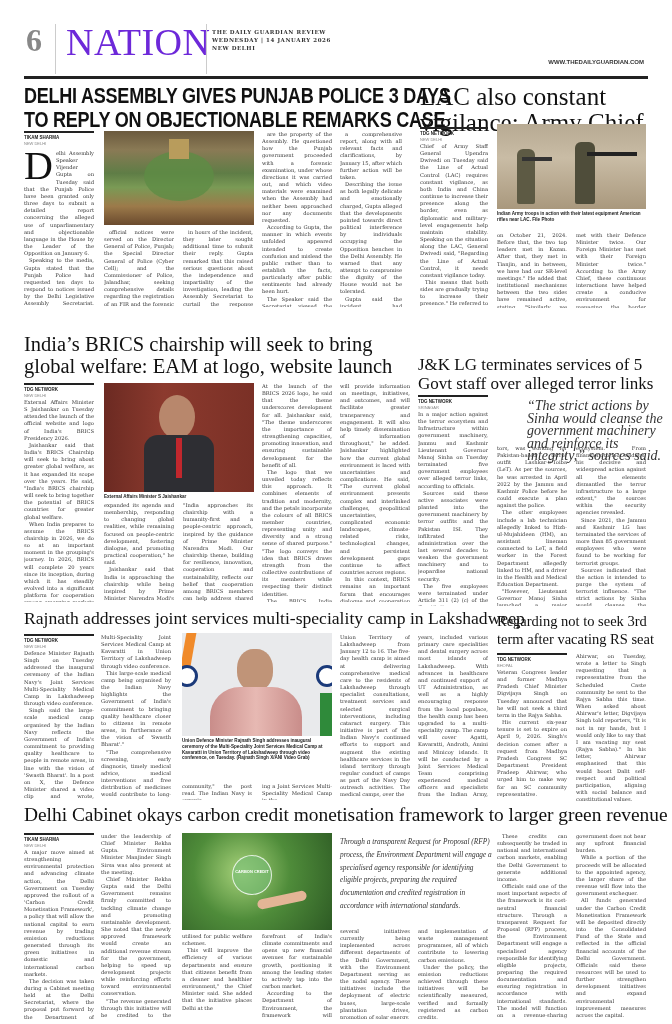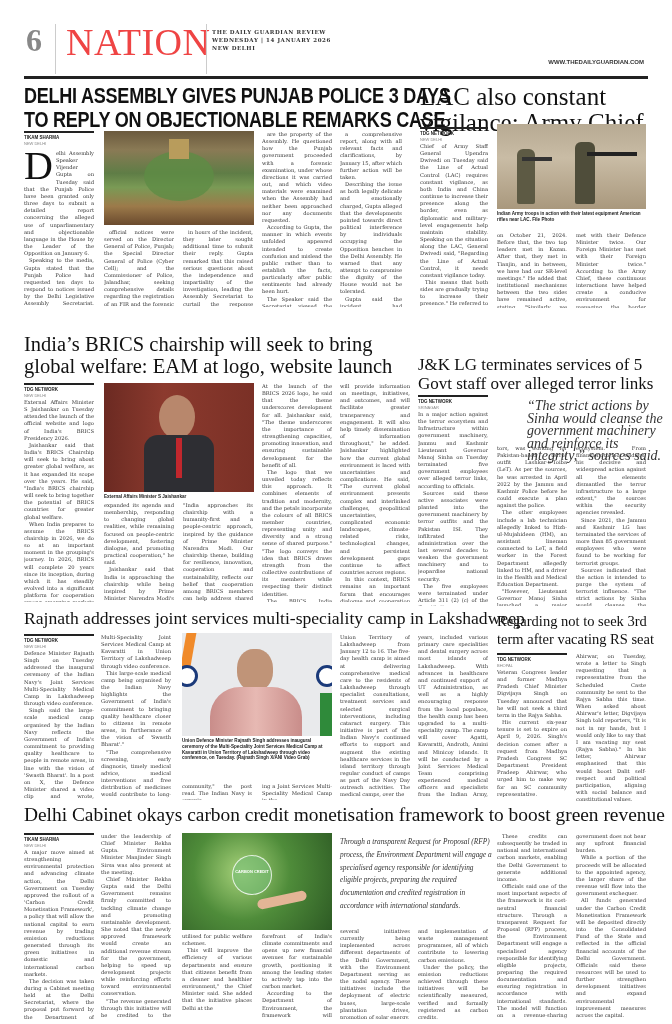--- a/index.html
+++ b/index.html
@@ -1,20 +1,20 @@
 <!DOCTYPE html>
 <html><head>
 <meta charset="utf-8">
 <style>
 *{margin:0;padding:0;box-sizing:border-box}
 body{width:672px;height:1024px;background:#fff;font-family:"DejaVu Serif",serif;color:#222;position:relative;overflow:hidden}
 .abs{position:absolute}
 .mast-num{left:26px;top:22px;font-family:"Liberation Serif",serif;font-size:32px;color:#888;font-weight:bold}
 .mast-vr{left:55px;top:24px;width:1px;height:50px;background:#ccc}
-.mast-title{left:66px;top:20px;font-family:"Liberation Serif",serif;font-size:38px;letter-spacing:0.5px;color:#ef4444}
+.mast-title{left:66px;top:20px;font-family:"Liberation Serif",serif;font-size:38px;letter-spacing:0.5px;color:#6d28d9}
 .mast-vr2{left:206px;top:24px;width:1px;height:50px;background:#ccc}
 .mast-meta{left:212px;top:28px;font-size:5.5px;line-height:8px;letter-spacing:0.6px;font-weight:bold;color:#333}
 .mast-url{right:28px;top:59px;font-family:"Liberation Sans",sans-serif;font-size:6px;font-weight:bold;color:#333}
 .mast-rule{left:24px;top:76px;width:624px;height:3px;background:#222}
 .h-cond{font-family:"Liberation Sans",sans-serif;font-weight:bold;transform-origin:left top;color:#111;white-space:nowrap;line-height:1}
 .h-serif{font-family:"Liberation Serif",serif;color:#111;line-height:1.02}
 .byline{font-family:"Liberation Sans",sans-serif;font-size:4.5px;font-weight:bold;border-top:2px solid #222;padding-top:2px}
 .byline small{display:block;font-weight:normal;color:#888;font-size:4px;margin-top:1px}
 .col{font-size:5.2px;line-height:7.15px;text-align:justify;color:#333;overflow:hidden}
 .col p{text-indent:5px}
@@ -173,21 +173,21 @@
 <div class="abs h-serif" style="left:497px;top:612px;width:160px;font-size:14.5px;line-height:18px">Regarding not to seek 3rd term after vacating RS seat</div>
 <div class="abs byline" style="left:497px;top:653px;width:70px"><span>TDG NETWORK</span><small>BHOPAL</small></div>
 <div class="abs col" style="left:497px;top:669px;width:70px;height:132px">
     <p style="text-indent:0">Veteran Congress leader and former Madhya Pradesh Chief Minister Digvijaya Singh on Tuesday announced that he will not seek a third term in the Rajya Sabha.</p>
     <p>His current six-year tenure is set to expire on April 9, 2026. Singh's decision comes after a request from Madhya Pradesh Congress SC Department President Pradeep Ahirwar, who urged him to make way for an SC community representative.</p>
   </div>
 <div class="abs col" style="left:576px;top:653px;width:70px;height:148px">
     <p style="text-indent:0">Ahirwar, on Tuesday, wrote a letter to Singh requesting that a representative from the Scheduled Caste community be sent to the Rajya Sabha this time. When asked about Ahirwar's letter, Digvijaya Singh told reporters, "It is not in my hands, but I would only like to say that I am vacating my seat (Rajya Sabha)." In his letter, Ahirwar emphasised that this would boost Dalit self-respect and political participation, aligning with social balance and constitutional values.</p>
   </div>
 
-<div class="abs h-serif" style="left:24px;top:805px;width:640px;font-size:19.4px;white-space:nowrap">Delhi Cabinet okays carbon credit monetisation framework to boost green revenue</div>
+<div class="abs h-serif" style="left:24px;top:805px;width:640px;font-size:19.4px;white-space:nowrap">Delhi Cabinet okays carbon credit monetisation framework to larger green revenue</div>
 <div class="abs byline" style="left:24px;top:833px;width:70px"><span>TIKAM SHARMA</span><small>NEW DELHI</small></div>
 <div class="abs col" style="left:24px;top:849px;width:70px;height:170px">
     <p style="text-indent:0">A major move aimed at strengthening environmental protection and advancing climate action, the Delhi Government on Tuesday approved the rollout of a 'Carbon Credit Monetisation Framework', a policy that will allow the national capital to earn revenue by trading emission reductions generated through its green initiatives in domestic and international carbon markets.</p>
     <p>The decision was taken during a Cabinet meeting held at the Delhi Secretariat, where the proposal put forward by the Department of Environment was cleared</p>
   </div>
 <div class="abs col" style="left:101px;top:833px;width:70px;height:186px">
     <p style="text-indent:0">under the leadership of Chief Minister Rekha Gupta. Environment Minister Manjinder Singh Sirsa was also present at the meeting.</p>
     <p>Chief Minister Rekha Gupta said the Delhi Government remains firmly committed to tackling climate change and promoting sustainable development. She noted that the newly approved framework would create an additional revenue stream for the government, helping to speed up development projects while reinforcing efforts toward environmental conservation.</p>
     <p>"The revenue generated through this initiative will be credited to the Consolidated Fund of the State and</p>
   </div>

